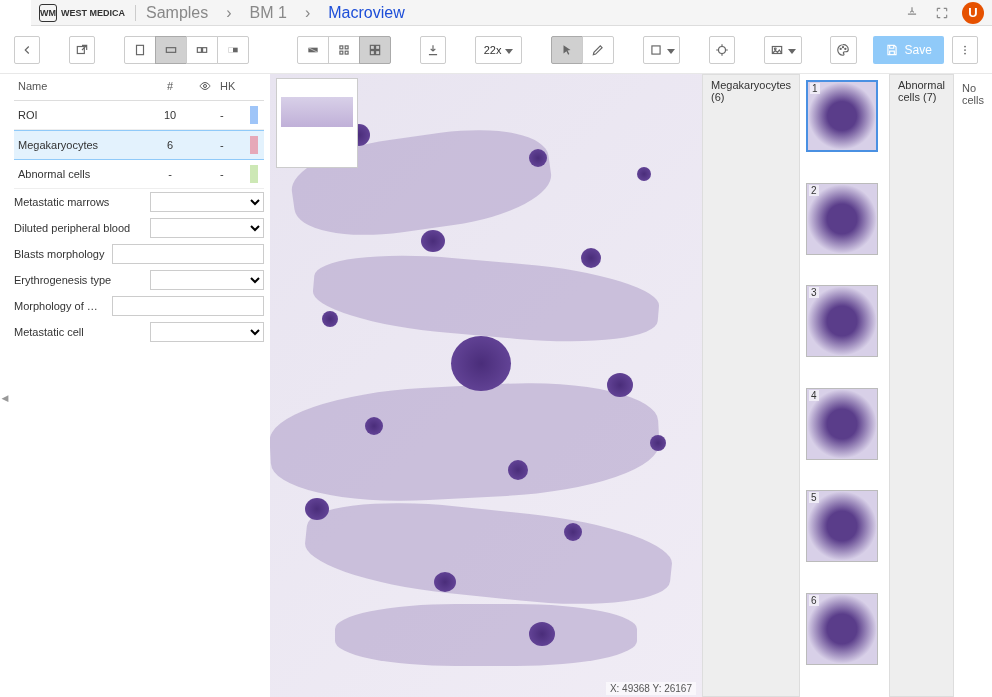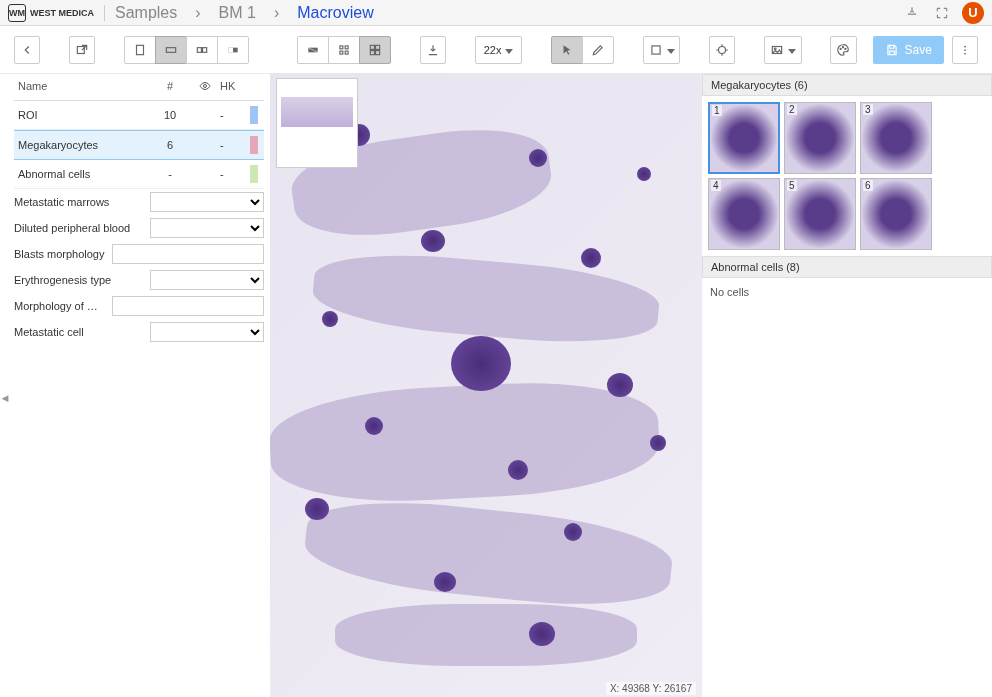--- a/index.html
+++ b/index.html
@@ -1,17 +1,17 @@
 <!DOCTYPE html>
 <html><head>
 <meta charset="utf-8">
 <style>
 * { box-sizing: border-box; margin: 0; padding: 0; }
 body { font-family: Arial, sans-serif; font-size: 11px; color: #333; background: #fff; width: 992px; height: 697px; overflow: hidden; }
-.header { height: 26px; background: #f5f5f5; border-bottom: 1px solid #ddd; display: flex; align-items: center; padding: 4px 8px; }
+.header { height: 26px; background: #f5f5f5; border-bottom: 1px solid #ddd; display: flex; align-items: center; padding: 4px 8px; margin-left: 31px; }
 .logo { display: flex; align-items: center; gap: 4px; font-weight: bold; font-size: 9px; }
 .logo-mark { width: 18px; height: 18px; border: 1.5px solid #333; border-radius: 3px; display: flex; align-items: center; justify-content: center; font-size: 9px; }
 .divider { width: 1px; height: 16px; background: #ccc; margin: 0 10px; }
 .breadcrumb { display: flex; align-items: center; gap: 18px; color: #888; font-size: 16px; justify-content: center; }
 .breadcrumb .active { color: #1d4ed8; font-weight: 500; }
 .header-right { margin-left: auto; display: flex; align-items: center; gap: 10px; }
 .icon-btn { width: 20px; height: 20px; display: flex; align-items: center; justify-content: center; cursor: pointer; color: #888; }
 .user-badge { width: 22px; height: 22px; border-radius: 50%; background: #e65100; color: #fff; display: flex; align-items: center; justify-content: center; font-weight: bold; font-size: 13px; }
 .toolbar { height: 48px; display: flex; align-items: center; padding: 0 14px; gap: 8px; border-bottom: 1px solid #e8e8e8; }
 .tb-btn { width: 32px; height: 28px; border: 1px solid #ccc; border-radius: 2px; background: #fff; display: flex; align-items: center; justify-content: center; cursor: pointer; color: #666; }
@@ -41,21 +41,21 @@
 .attr-label { width: 130px; font-size: 11px; overflow: hidden; text-overflow: ellipsis; white-space: nowrap; }
 .attr-input { flex: 1; height: 20px; border: 1px solid #ccc; padding: 0 4px; font-size: 11px; }
 .attr-select { flex: 1; height: 20px; border: 1px solid #ccc; padding: 0 4px; font-size: 11px; background: #fff; }
 .center-panel { flex: 1; position: relative; background: #f0abfc; overflow: hidden; }
 .micro-bg { position: absolute; inset: 0; background: linear-gradient(135deg, #e8e4f0, #f0ecf5); }
 .blob { position: absolute; border-radius: 50%; background: radial-gradient(circle, #4a2d7a, #6b4ba0); }
 .smear { position: absolute; background: #a896c4; opacity: 0.5; border-radius: 40%; }
 .minimap { position: absolute; top: 4px; left: 6px; width: 82px; height: 90px; background: #fff; border: 1px solid #ccc; }
 .minimap-inner { position: absolute; top: 18px; left: 4px; right: 4px; height: 30px; background: linear-gradient(#d8d0e8, #c0b0d8); }
 .coords { position: absolute; bottom: 2px; right: 6px; font-size: 10px; color: #555; background: rgba(255,255,255,0.6); padding: 1px 4px; }
-.right-panel { width: 290px; display: flex; flex-direction: column; }
+.right-panel { width: 290px; display: flex; flex-direction: row; }
 .rp-header { background: #eee; border: 1px solid #ddd; padding: 4px 8px; font-size: 11px; }
 .thumb-grid { display: flex; flex-wrap: wrap; gap: 4px; padding: 6px; }
 .thumb { width: 72px; height: 72px; border: 1px solid #bbb; position: relative; background: radial-gradient(circle at 50% 50%, #5a3d8a 30%, #d8d0e8 70%); cursor: pointer; }
 .thumb.selected { border: 2px solid #4a90e2; }
 .thumb-num { position: absolute; top: 1px; left: 2px; font-size: 10px; color: #333; background: rgba(255,255,255,0.6); padding: 0 2px; }
 .rp-empty { padding: 8px; font-size: 11px; color: #555; }
 .ml-auto { margin-left: auto; }
 svg { width: 14px; height: 14px; }
 .dropdown-caret::after { content: ""; display: inline-block; border-left: 4px solid transparent; border-right: 4px solid transparent; border-top: 5px solid #666; margin-left: 4px; }
 </style>
@@ -341,16 +341,16 @@
         <div class="thumb">
           <div class="thumb-num">4</div>
         </div>
         <div class="thumb">
           <div class="thumb-num">5</div>
         </div>
         <div class="thumb">
           <div class="thumb-num">6</div>
         </div>
       </div>
-    <div class="rp-header">Abnormal cells (8)</div>
+    <div class="rp-header">Abnormal cells (7)</div>
     <div class="rp-empty">No cells</div>
   </div>
 </div>
 
 </body></html>

